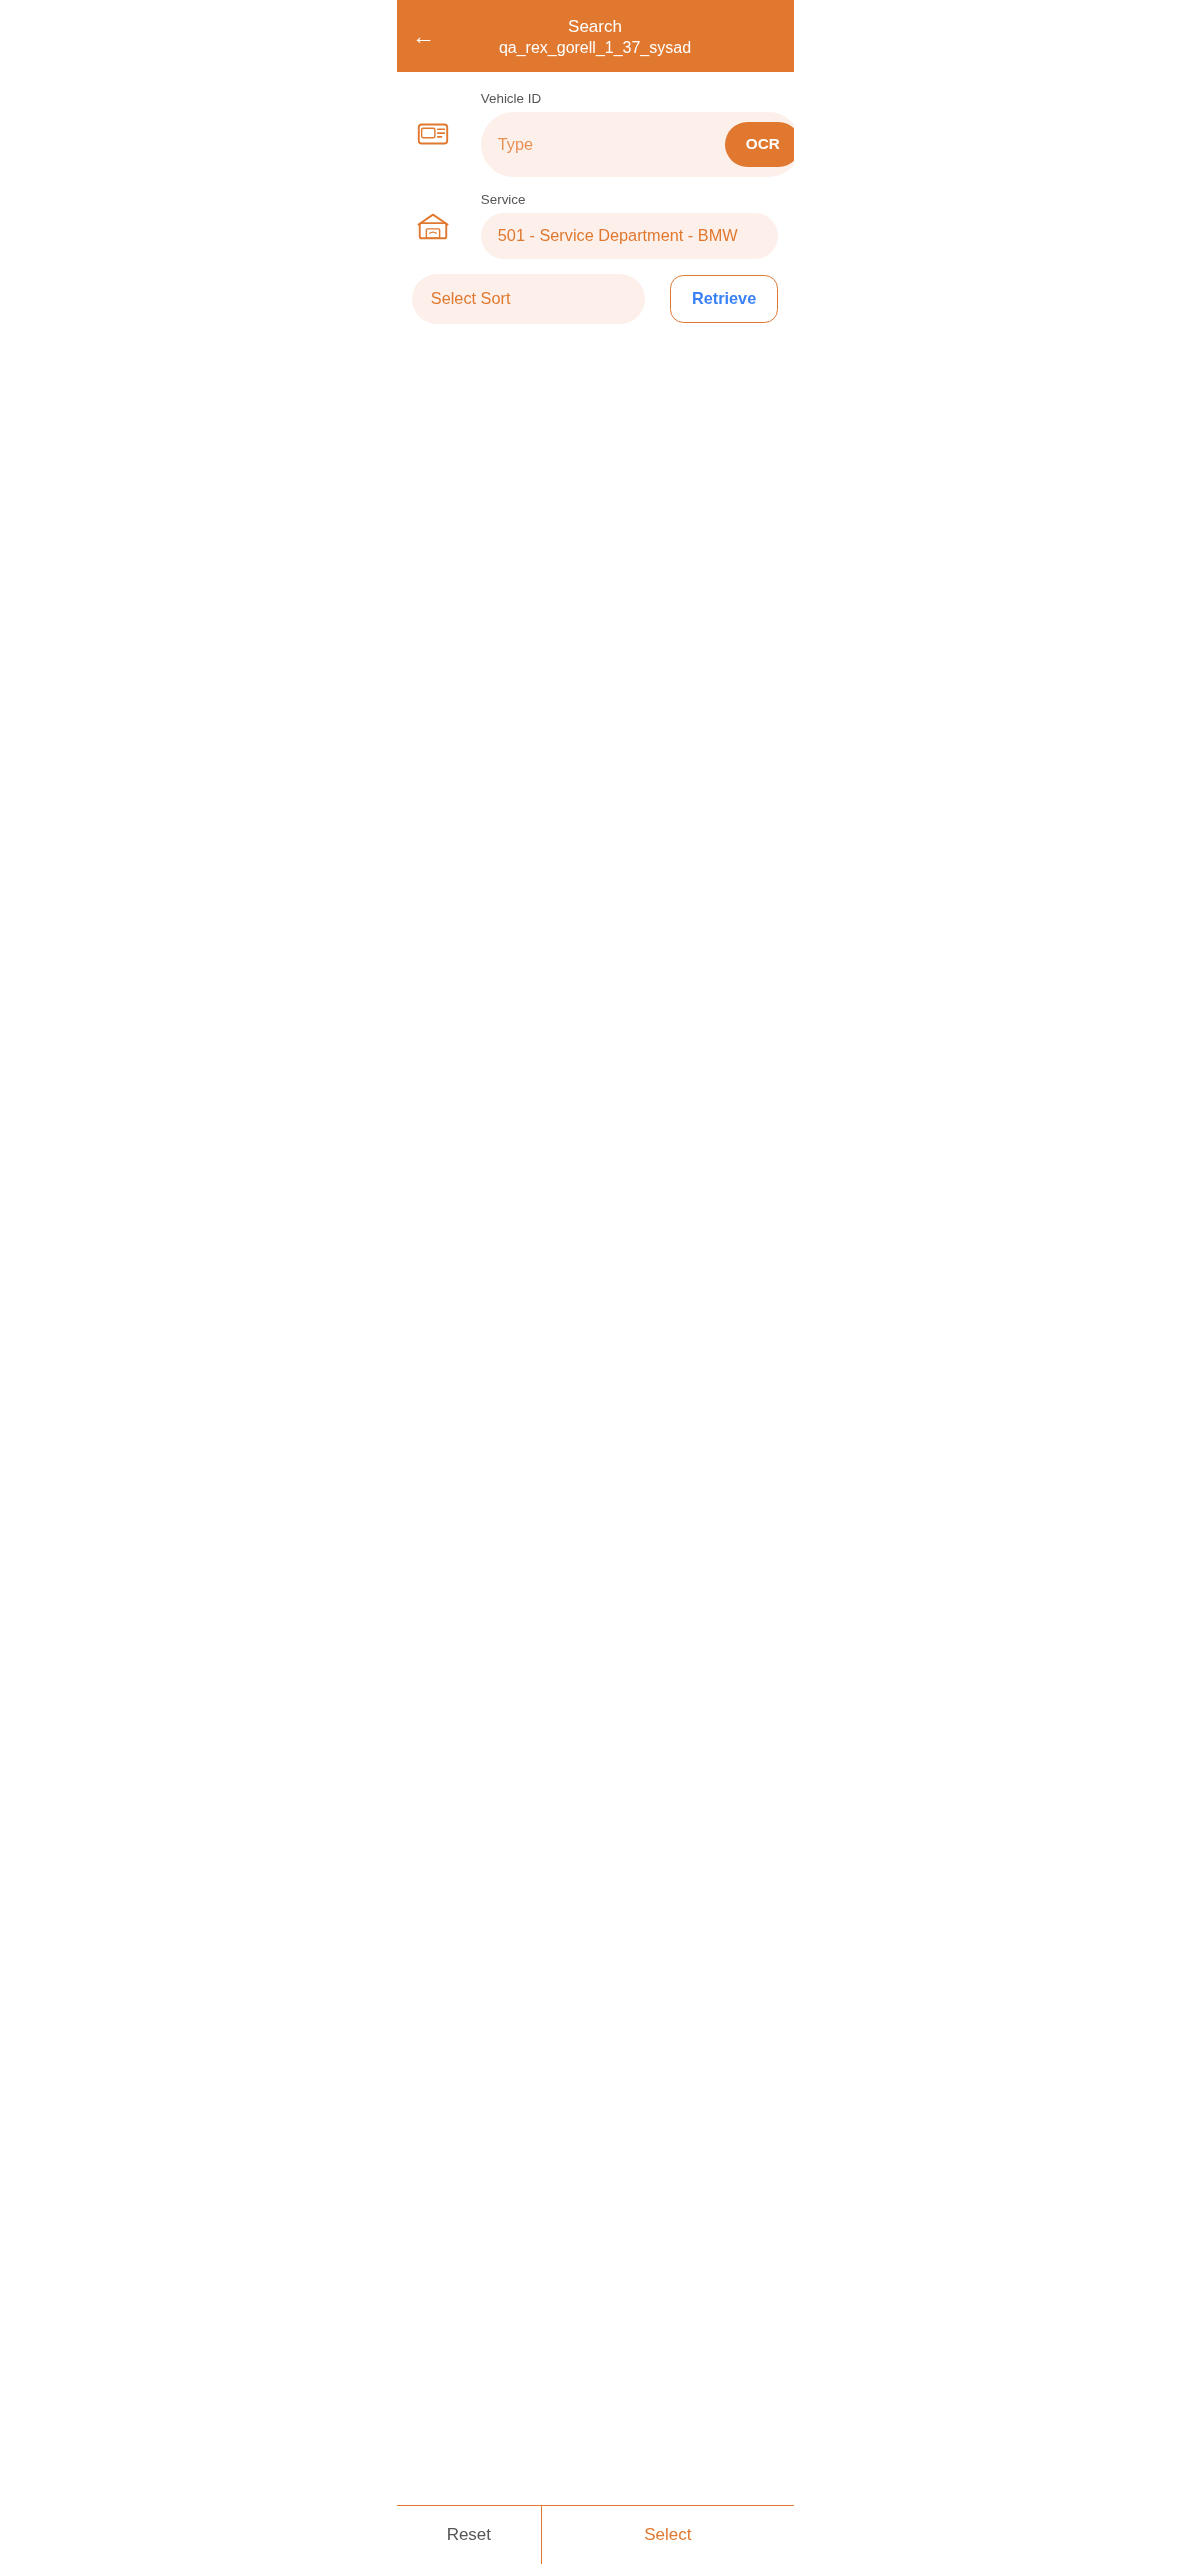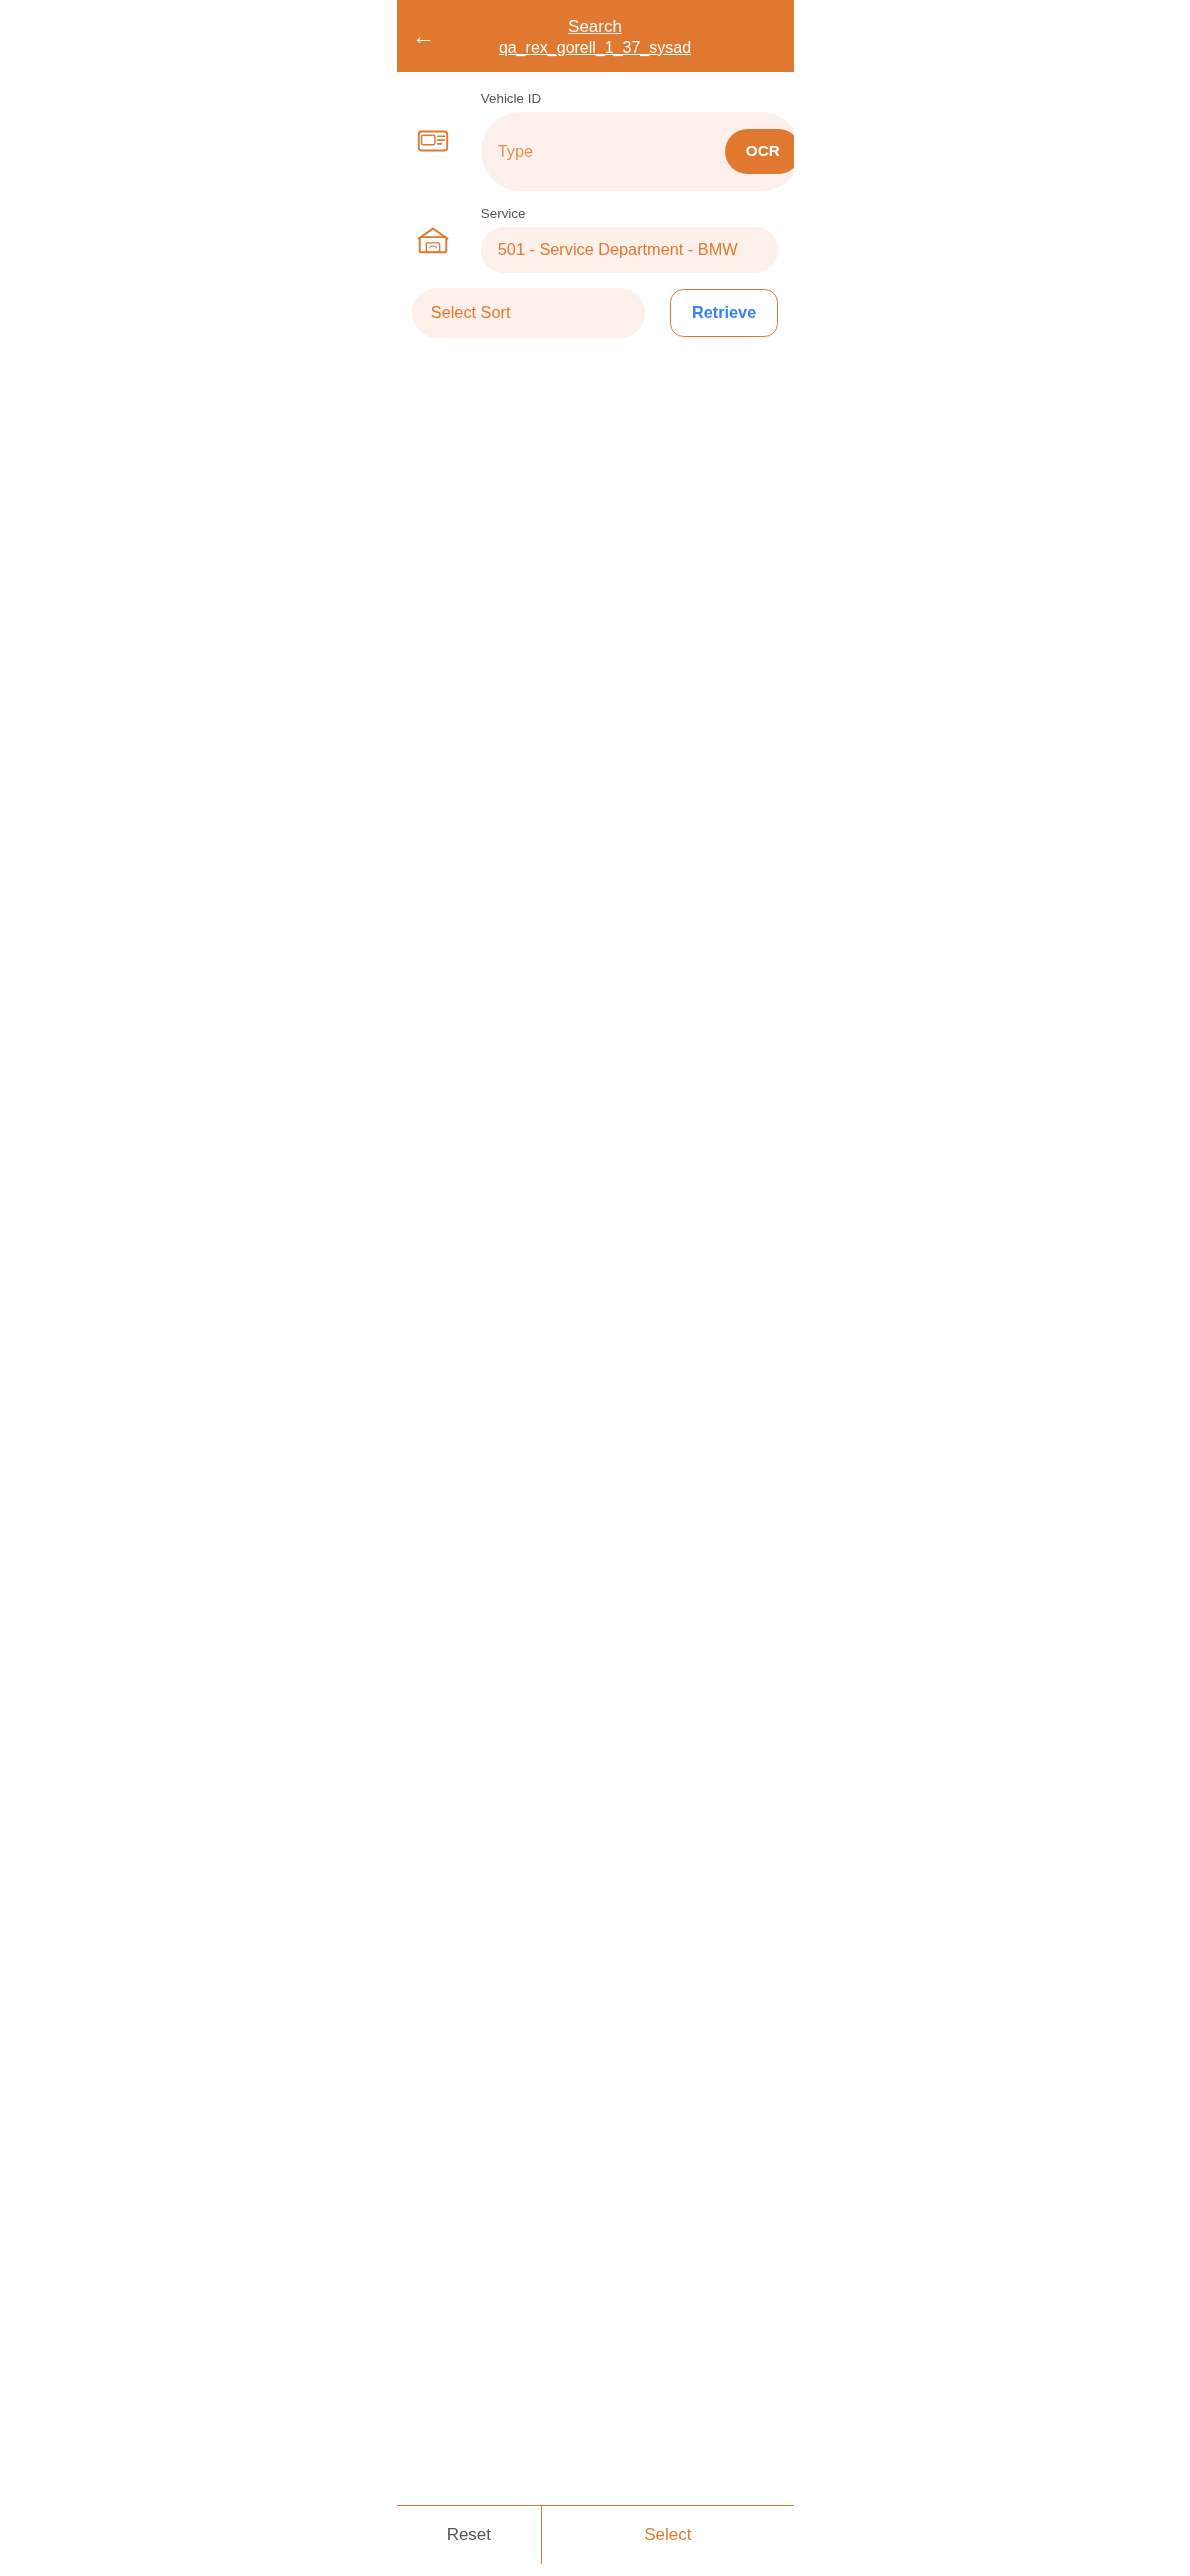--- a/index.html
+++ b/index.html
@@ -36,21 +36,20 @@
       left: 15.3px;
       color: #fff;
       font-size: 23px;
       cursor: pointer;
       line-height: 1;
     }
 
     .header-title {
       text-align: center;
       color: #fff;
-      text-decoration: underline;
     }
 
     .header-title-main {
       font-size: 17px;
       font-weight: 500;
       display: block;
     }
 
     .header-title-sub {
       font-size: 16px;
@@ -106,21 +105,21 @@
       background: #FDF0EA;
       border-radius: 48px;
       overflow: hidden;
     }
 
     .vehicle-input {
       flex: 1;
       background: transparent;
       border: none;
       outline: none;
-      padding: 30px 17px;
+      padding: 23px 17px;
       font-size: 16.3px;
       color: #404040;
     }
 
     .vehicle-input::placeholder {
       color: #E07830;
       opacity: 0.8;
     }
 
     .ocr-button {

